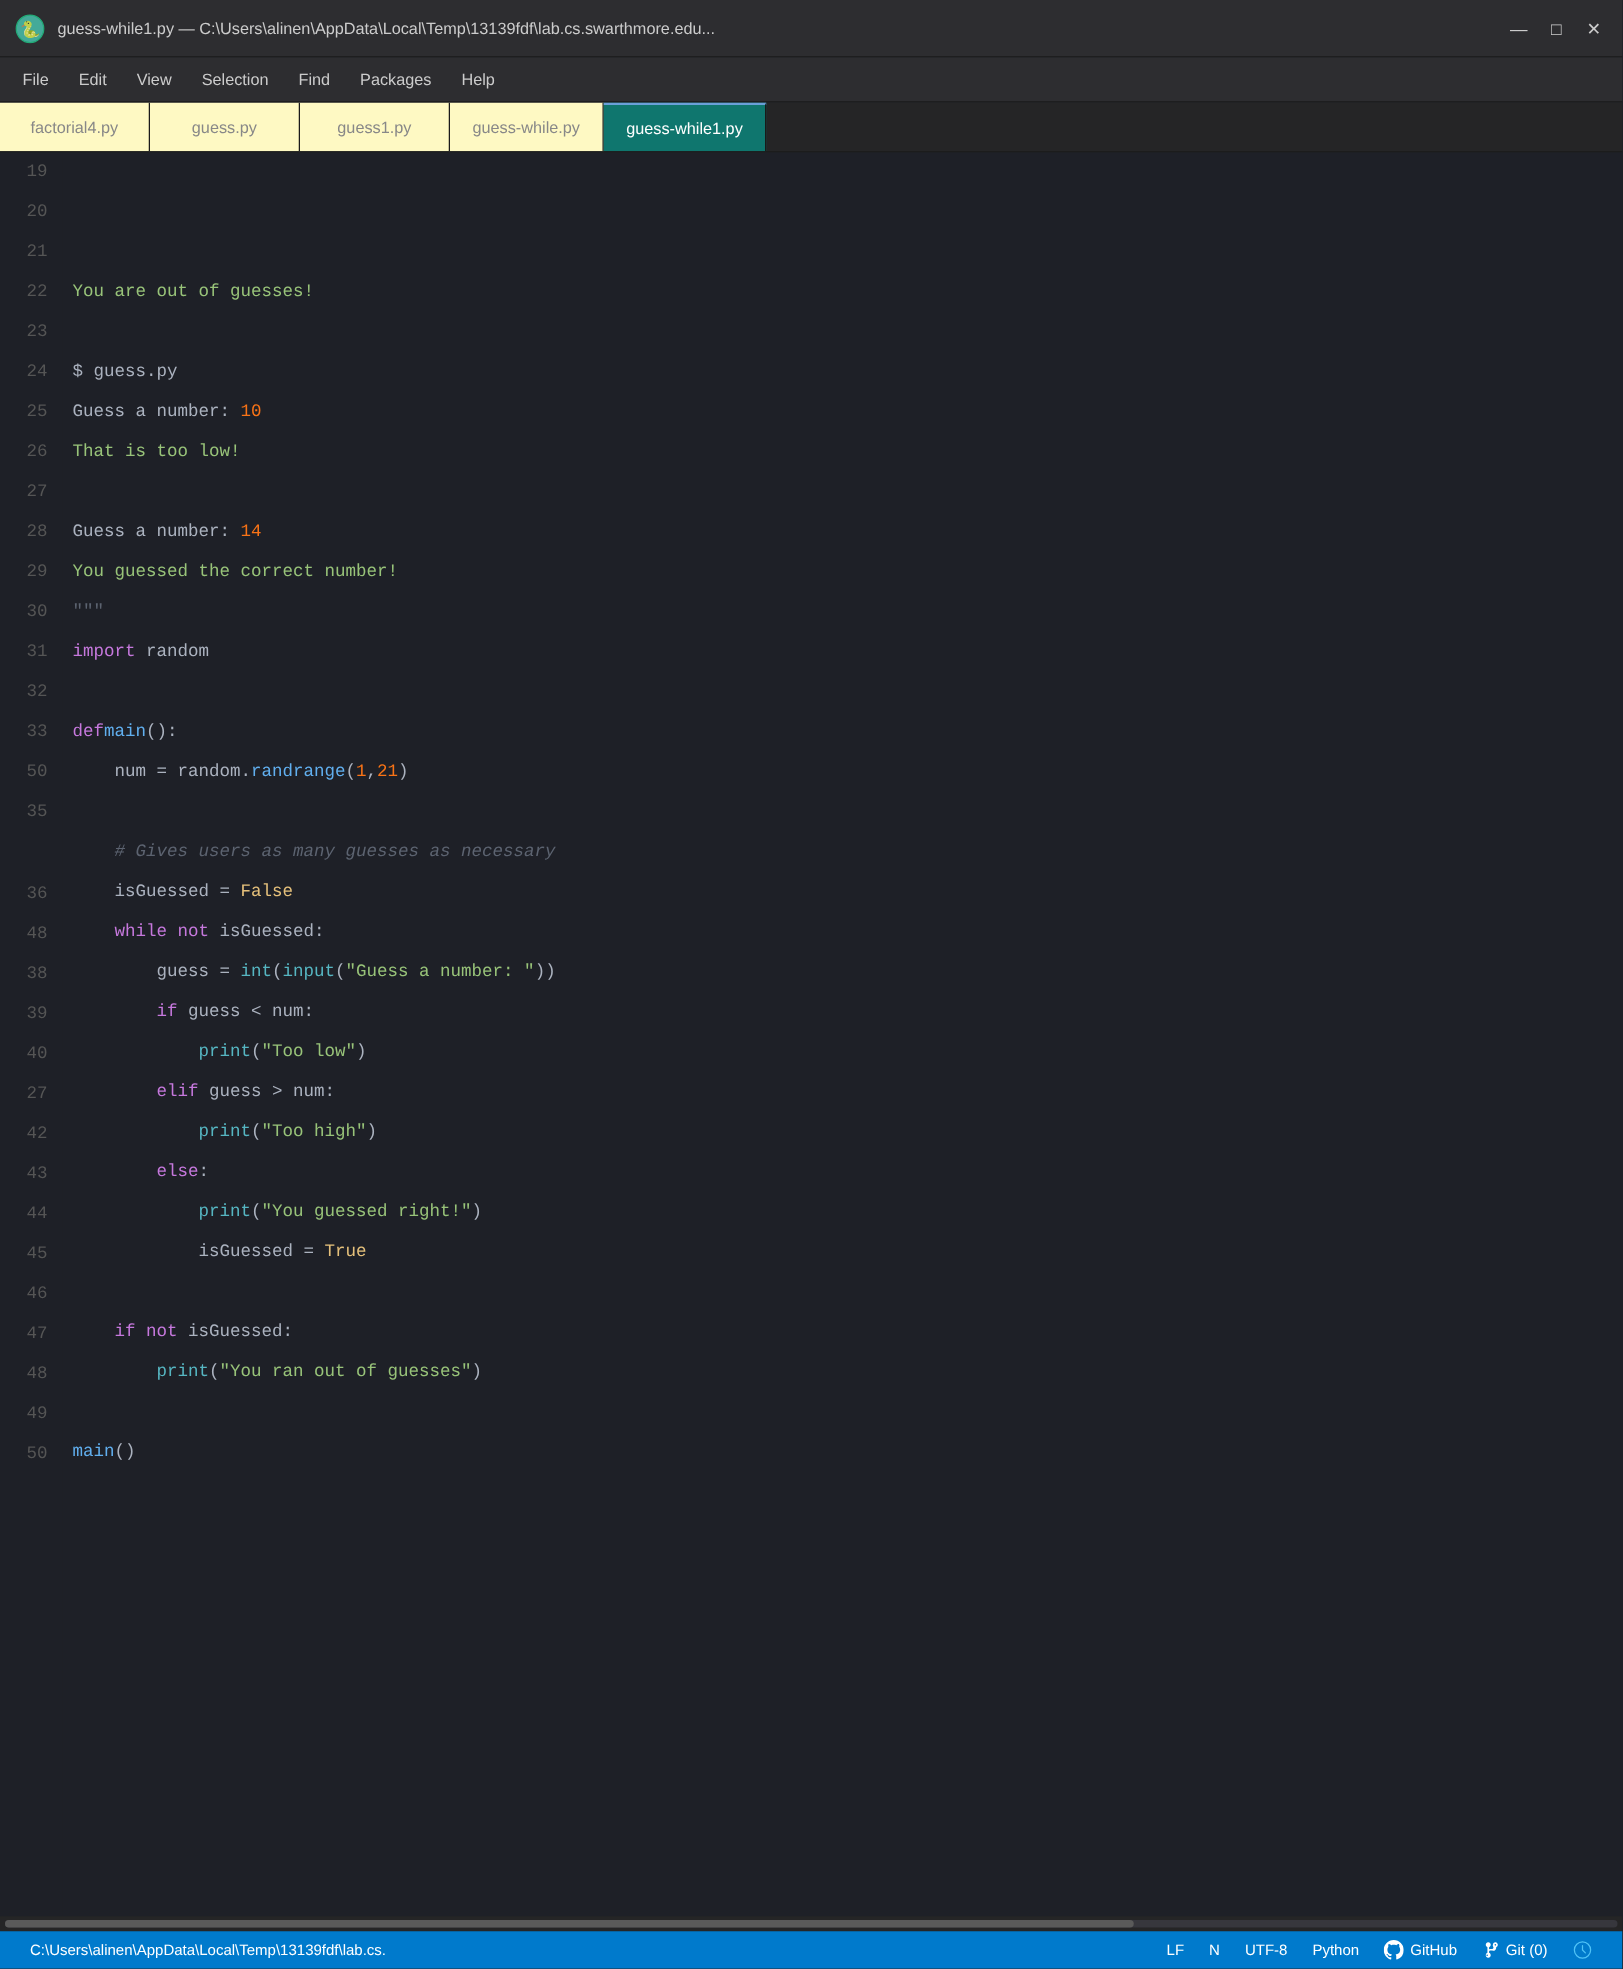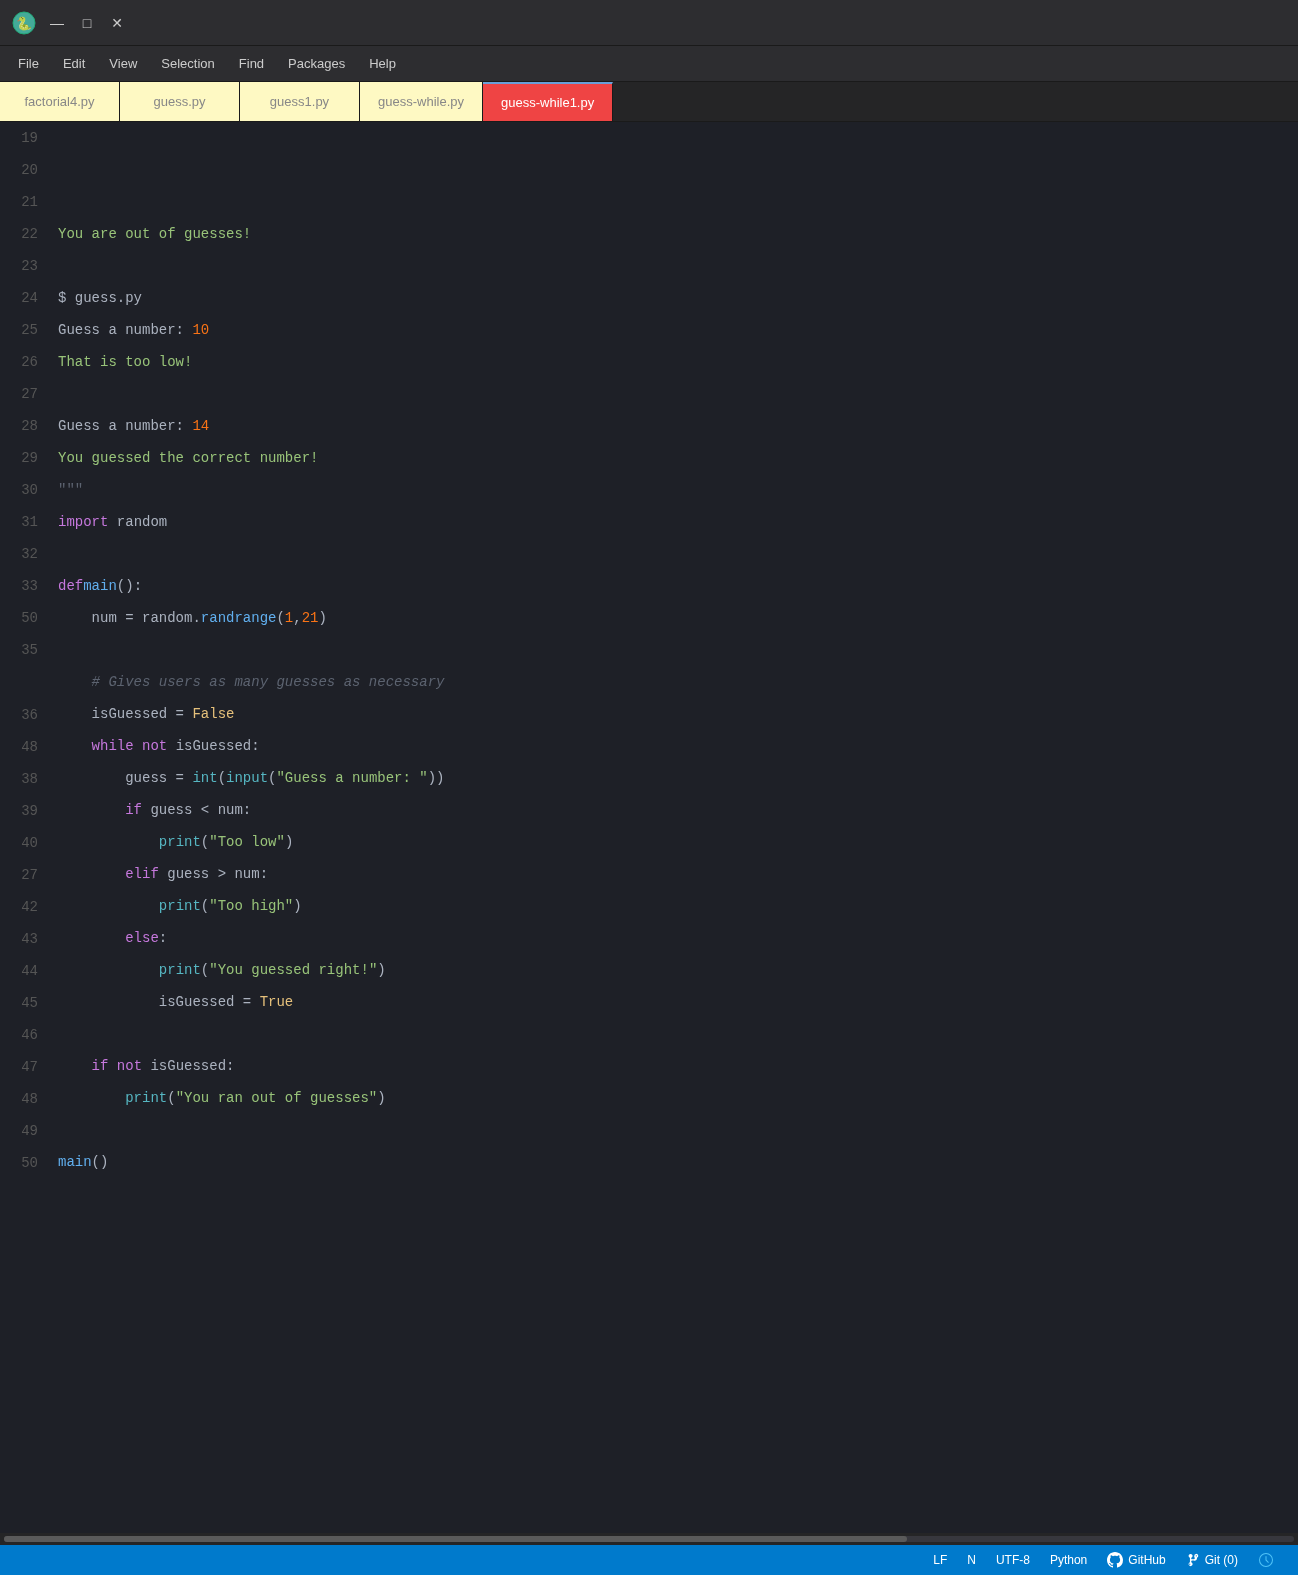--- a/index.html
+++ b/index.html
@@ -91,21 +91,21 @@
       font-family: 'Segoe UI', sans-serif;
       color: #888;
       background: #fef9c3;
       border-right: 1px solid #1a1a1a;
       cursor: pointer;
       white-space: nowrap;
       min-width: 120px;
       justify-content: center;
     }
     .tab.active {
-      background: #ef4444;
+      background: #0f766e;
       color: #ffffff;
       border-top: 2px solid #6a9fd8;
       border-bottom: none;
     }
 
     
     #editor {
       flex: 1;
       display: flex;
       overflow: hidden;
@@ -212,20 +212,21 @@
 </head>
 <body>
 
 <div id="title-bar">
   <div id="app-icon">
     <svg width="24" height="24" viewBox="0 0 24 24">
       <circle cx="12" cy="12" r="11" fill="#4a9" stroke="#2a7" stroke-width="1"></circle>
       <text x="12" y="17" text-anchor="middle" font-size="13" fill="white">🐍</text>
     </svg>
   </div>
+  <span id="title-text">guess-while1.py — C:\Users\alinen\AppData\Local\Temp\13139fdf\lab.cs.swarthmore.edu...</span>
   <div id="window-controls">
     <div class="win-btn">—</div>
     <div class="win-btn">□</div>
     <div class="win-btn" id="close-btn">✕</div>
   </div>
 </div>
 
 <div id="menu-bar">
 <div class="menu-item">File</div>
     <div class="menu-item">Edit</div>
@@ -283,20 +284,23 @@
   <div class="line"><span class="plain"> </span></div><div class="line"><span class="output-green">You are out of guesses!</span></div><div class="line"><span class="plain"> </span></div><div class="line"><span class="dollar">$ guess.py</span></div><div class="line"><span class="prompt">Guess a number: </span><span class="number">10</span></div><div class="line"><span class="output-green">That is too low!</span></div><div class="line"><span class="plain"> </span></div><div class="line"><span class="prompt">Guess a number: </span><span class="number">14</span></div><div class="line"><span class="output-green">You guessed the correct number!</span></div><div class="line"><span class="triple-quote">"""</span></div><div class="line"><span class="kw">import</span><span class="plain"> random</span></div><div class="line"><span class="plain"> </span></div><div class="line"><span class="kw">def</span> <span class="fn">main</span><span class="plain">():</span></div><div class="line"><span class="plain">    num = random.</span><span class="method">randrange</span><span class="plain">(</span><span class="number">1</span><span class="plain">,</span><span class="number">21</span><span class="plain">)</span></div><div class="line"><span class="plain"> </span></div><div class="line"><span class="comment">    # Gives users as many guesses as necessary</span></div><div class="line"><span class="plain">    isGuessed = </span><span class="bool-false">False</span></div><div class="line"><span class="kw">    while</span><span class="plain"> </span><span class="kw">not</span><span class="plain"> isGuessed:</span></div><div class="line"><span class="plain">        guess = </span><span class="builtin">int</span><span class="plain">(</span><span class="builtin">input</span><span class="plain">(</span><span class="string">"Guess a number: "</span><span class="plain">))</span></div><div class="line"><span class="kw">        if</span><span class="plain"> guess &lt; num:</span></div><div class="line"><span class="plain">            </span><span class="builtin">print</span><span class="plain">(</span><span class="string">"Too low"</span><span class="plain">)</span></div><div class="line"><span class="kw">        elif</span><span class="plain"> guess &gt; num:</span></div><div class="line"><span class="plain">            </span><span class="builtin">print</span><span class="plain">(</span><span class="string">"Too high"</span><span class="plain">)</span></div><div class="line"><span class="kw">        else</span><span class="plain">:</span></div><div class="line"><span class="plain">            </span><span class="builtin">print</span><span class="plain">(</span><span class="string">"You guessed right!"</span><span class="plain">)</span></div><div class="line"><span class="plain">            isGuessed = </span><span class="bool-true">True</span></div><div class="line"><span class="plain"> </span></div><div class="line"><span class="kw">    if</span><span class="plain"> </span><span class="kw">not</span><span class="plain"> isGuessed:</span></div><div class="line"><span class="plain">        </span><span class="builtin">print</span><span class="plain">(</span><span class="string">"You ran out of guesses"</span><span class="plain">)</span></div><div class="line"><span class="plain"> </span></div><div class="line"><span class="fn">main</span><span class="plain">()</span></div><div class="line"><span class="plain"> </span></div></div>
 </div>
 
 <div id="scrollbar-area">
   <div id="scrollbar-track">
     <div id="scrollbar-thumb"></div>
   </div>
 </div>
 
 <div id="status-bar">
+  <div class="status-item">
+    <span>C:\Users\alinen\AppData\Local\Temp\13139fdf\lab.cs.</span>
+  </div>
   <div class="status-right">
     <div class="status-item">
       <span>LF</span>
     </div>
     <div class="status-item">
       <span>N</span>
     </div>
     <div class="status-item">
       <span>UTF-8</span>
     </div>

